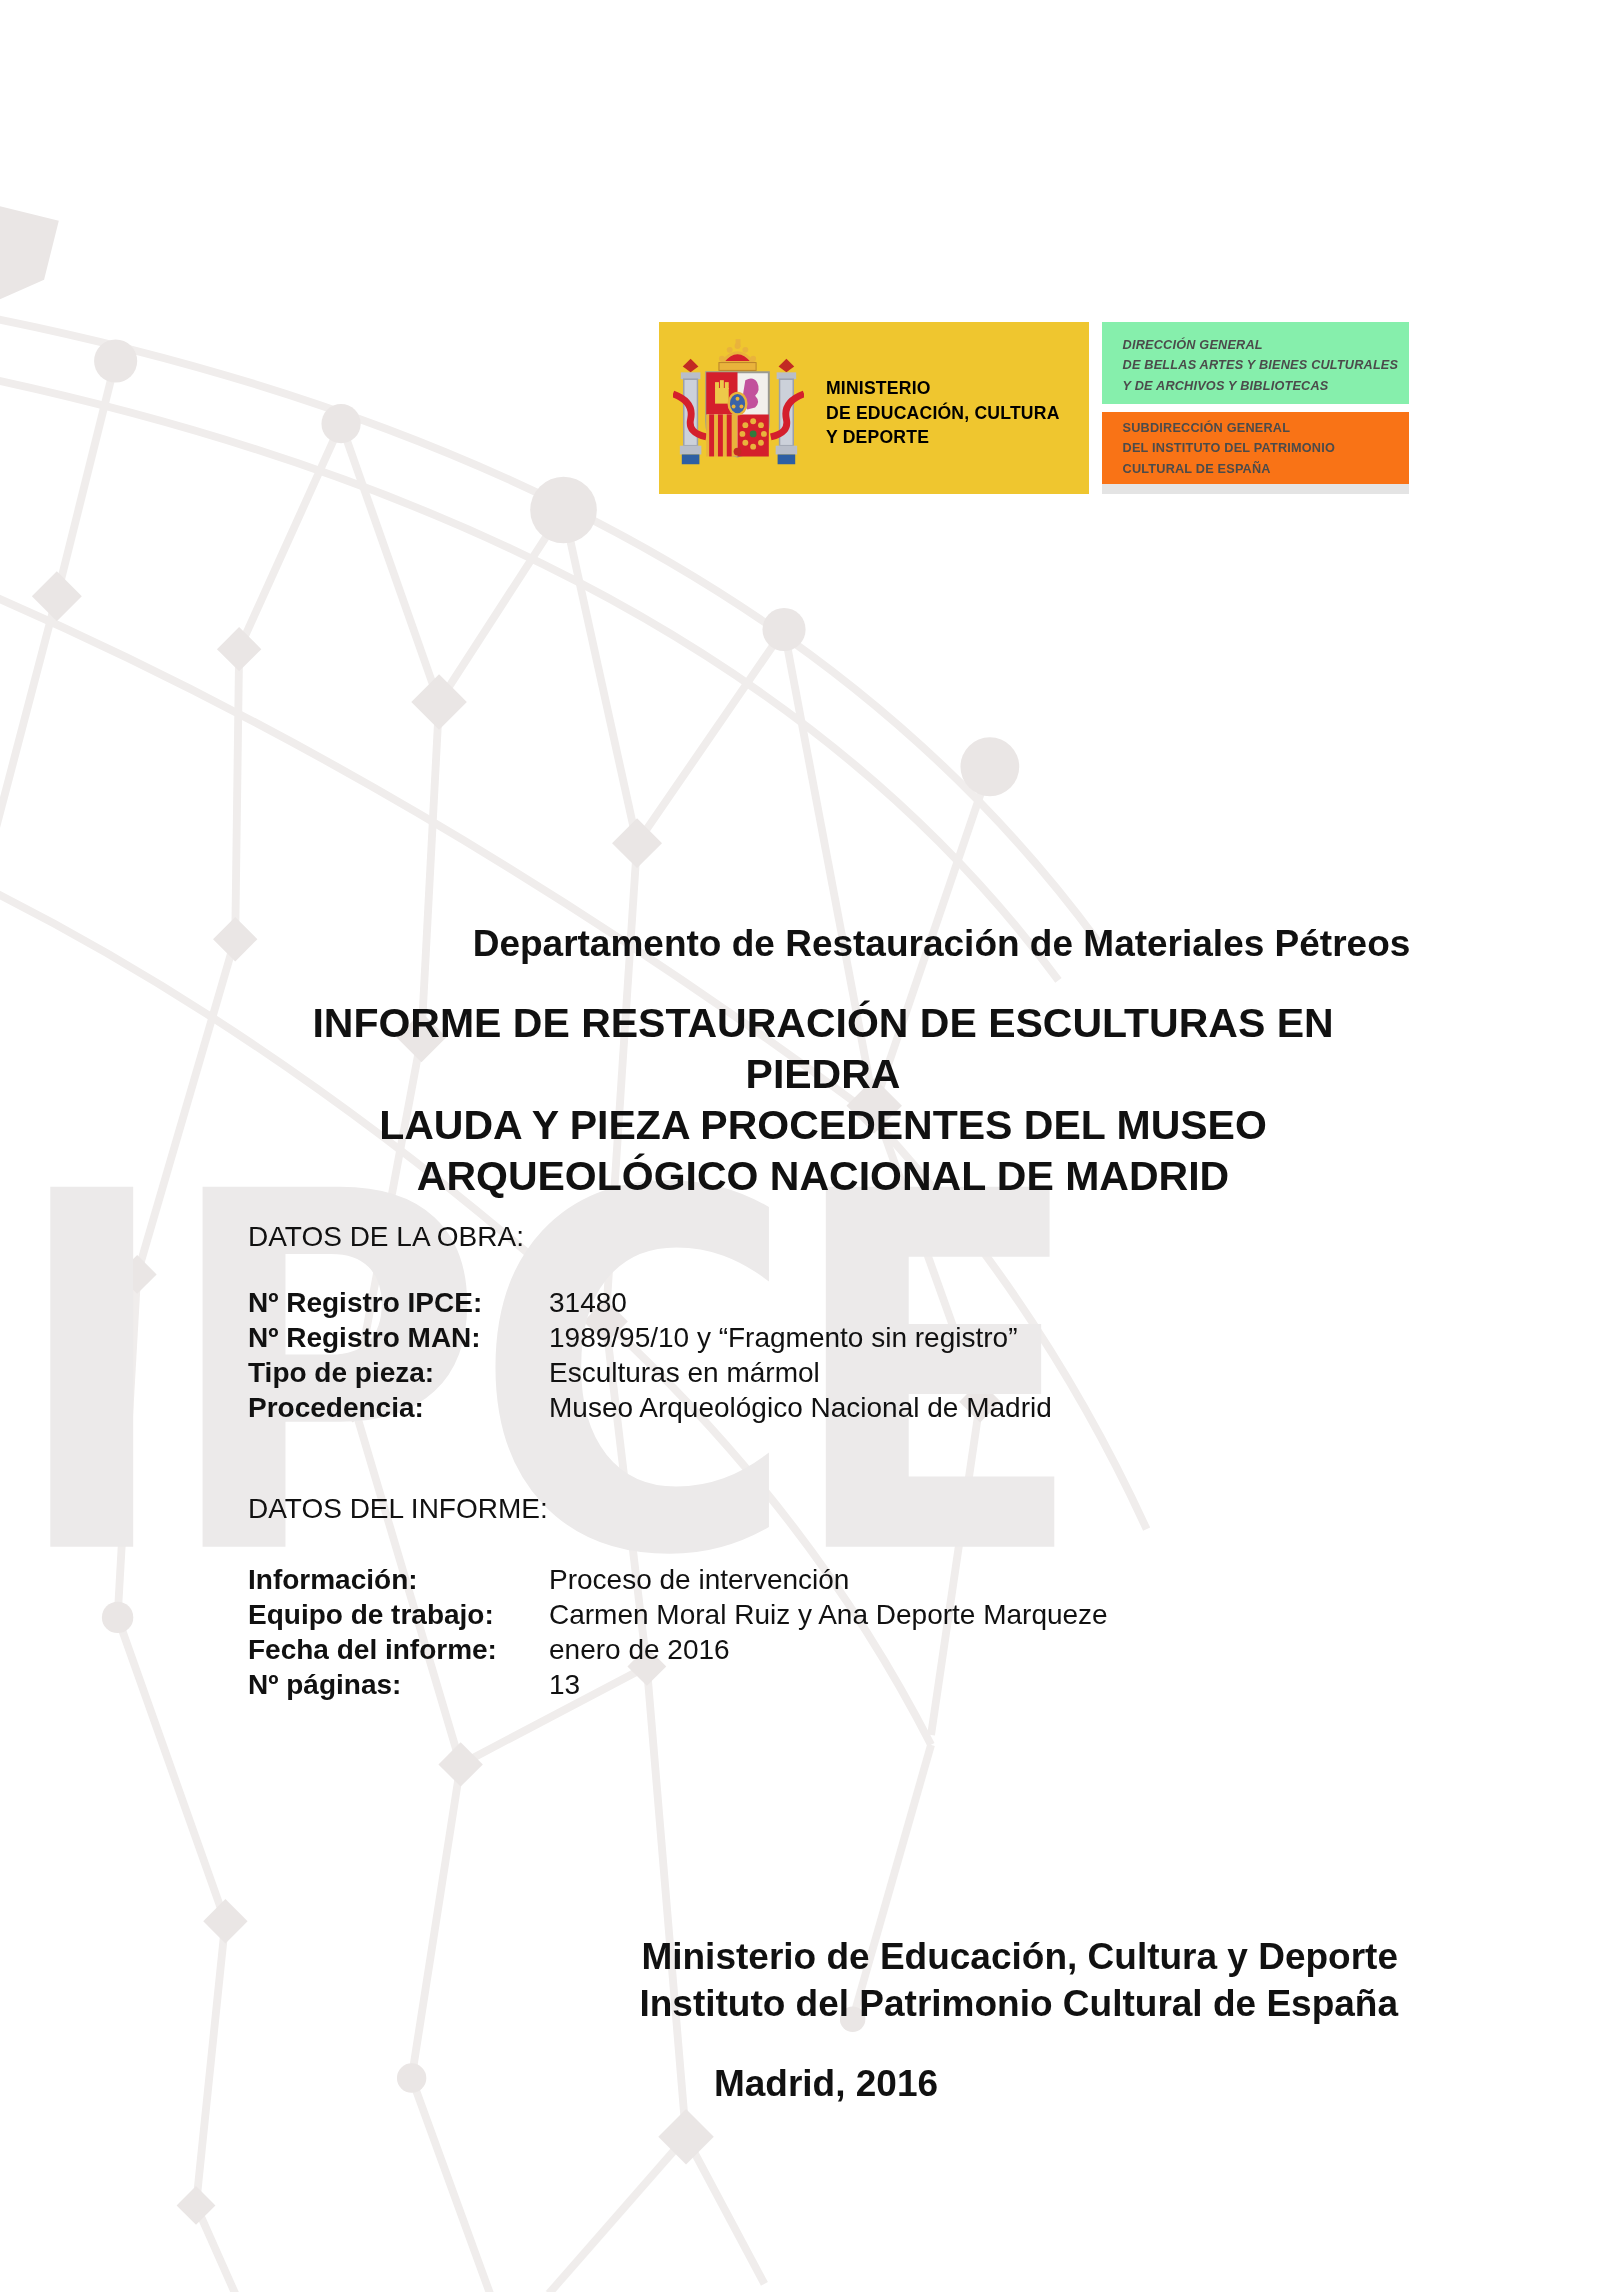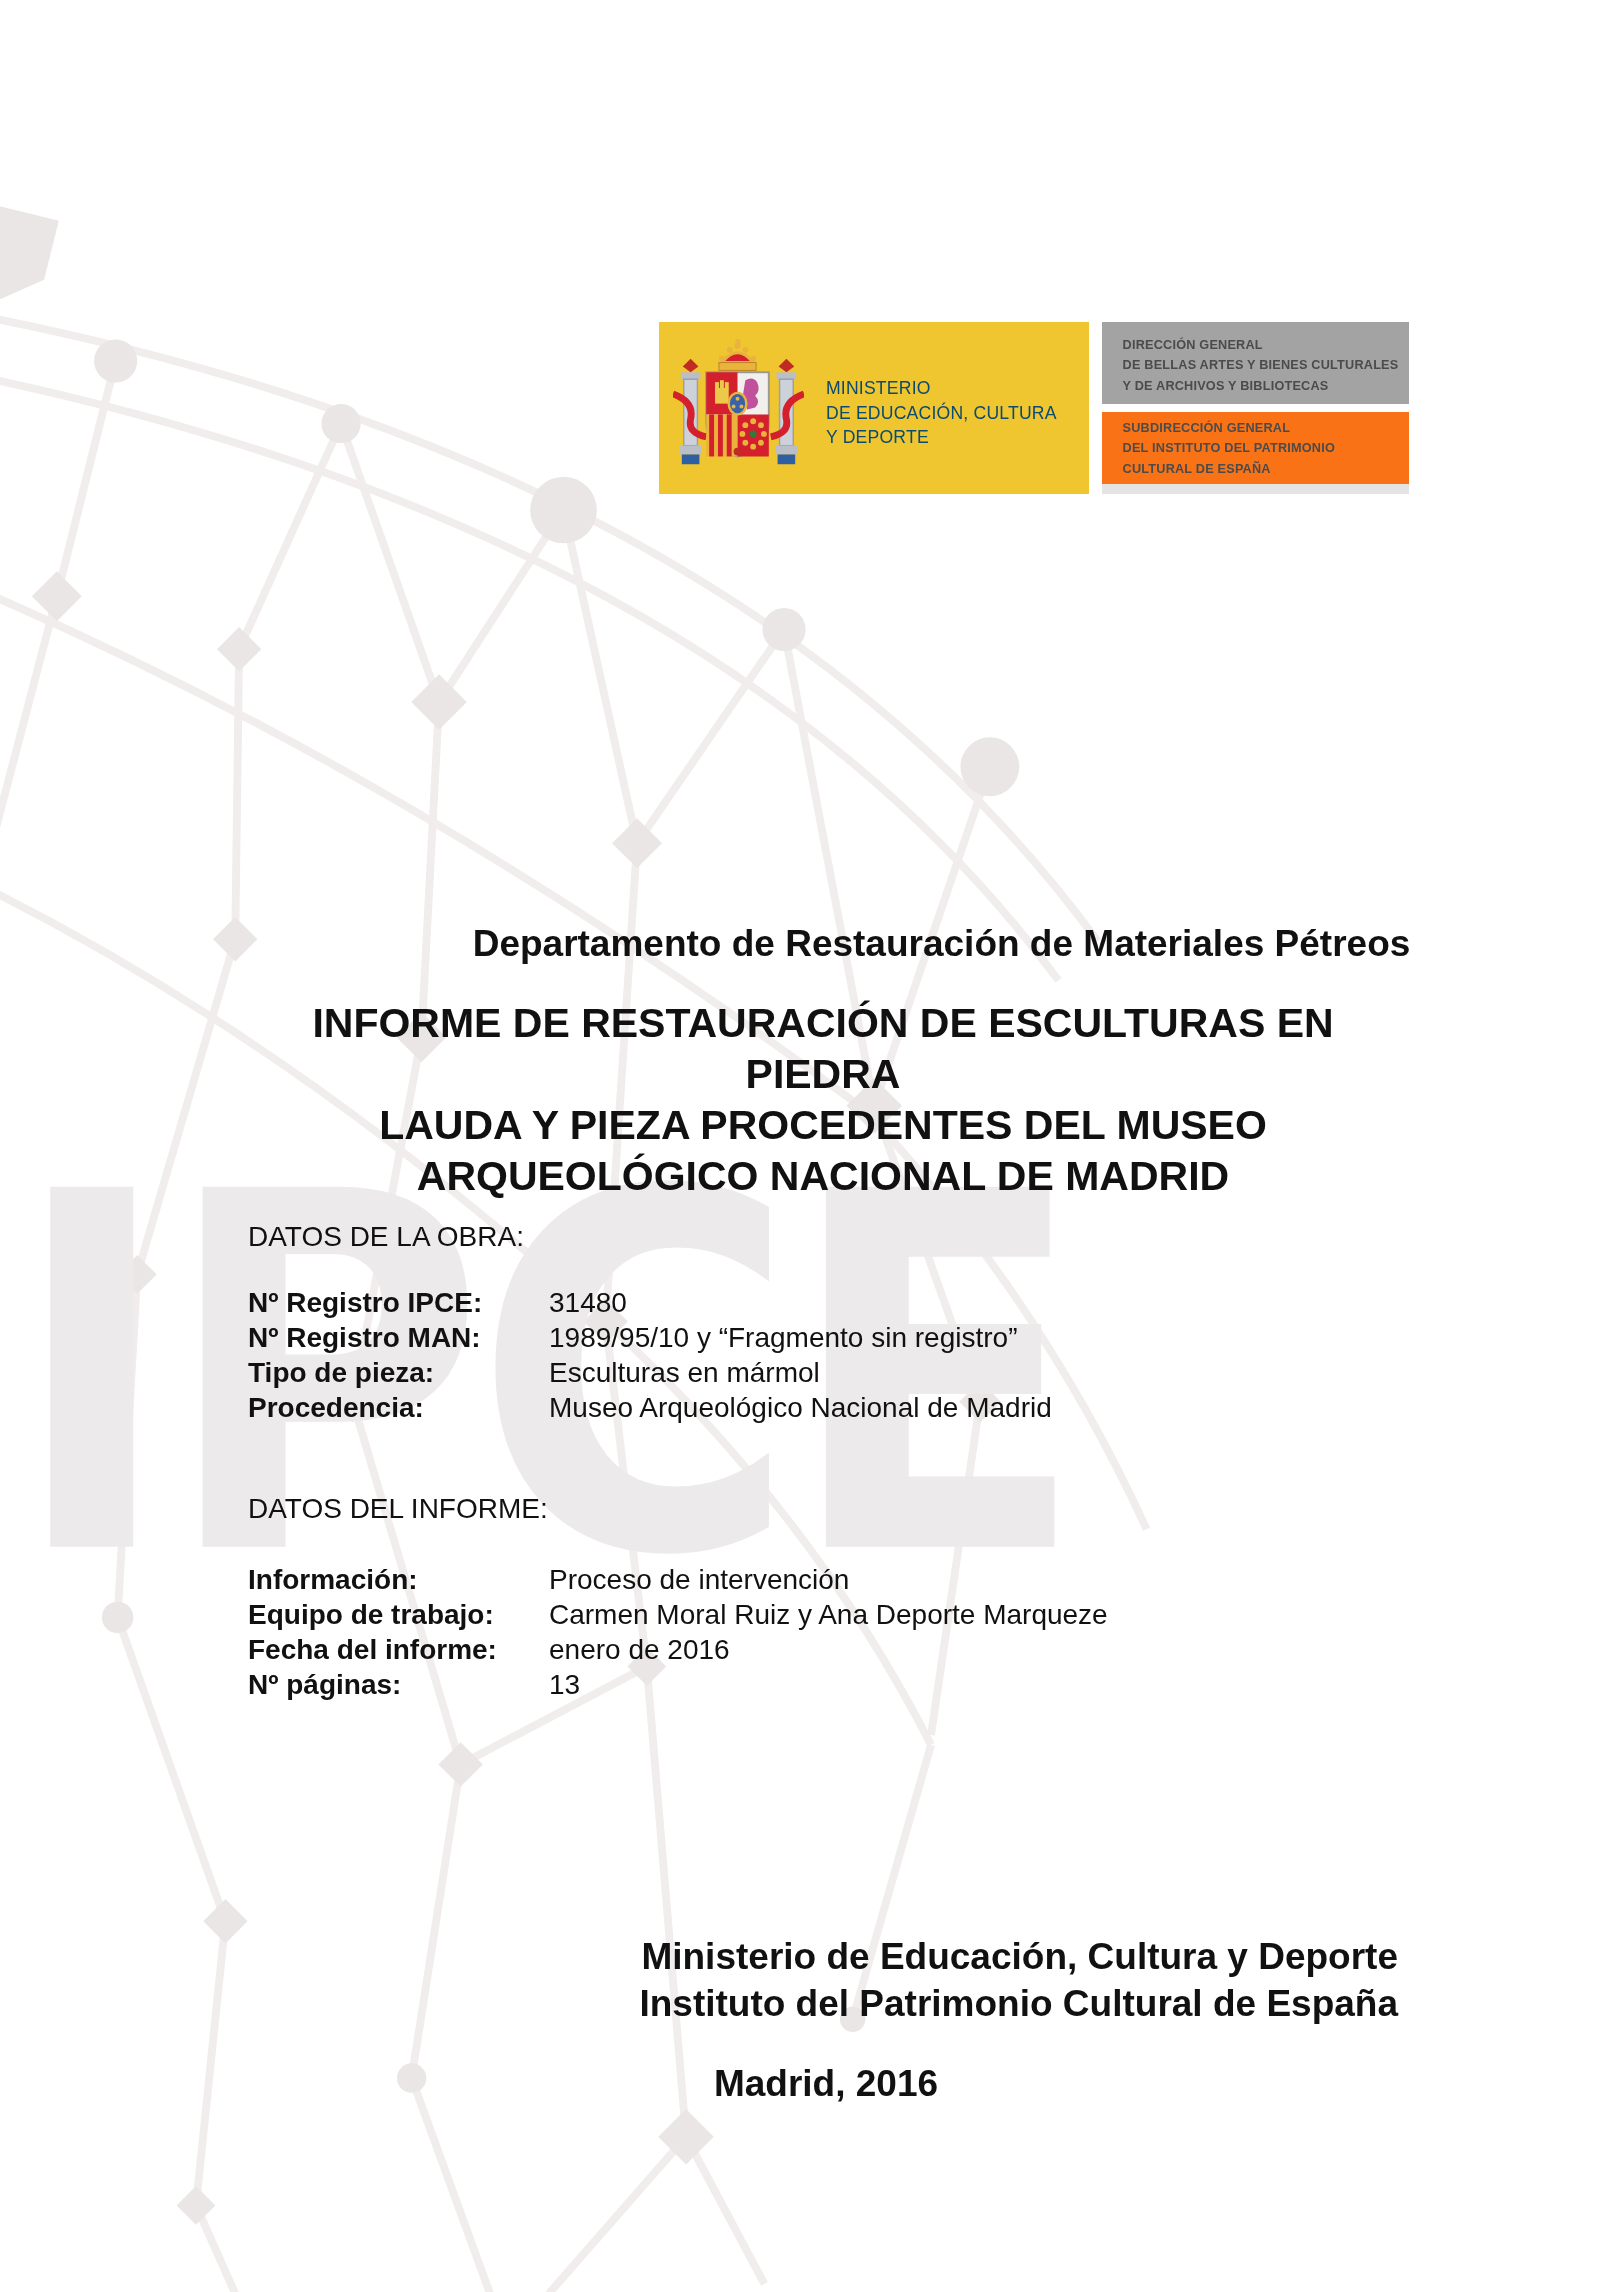--- a/index.html
+++ b/index.html
@@ -23,27 +23,27 @@
     transform:scaleY(1.12);
     transform-origin:top left;
     user-select:none;
   }
   
   .logo-block{position:absolute;left:659px;top:322px;width:750px;height:172px;}
   .logo-yellow{position:absolute;left:0;top:0;width:430px;height:172px;background:#efc62f;}
   .arms-svg{position:absolute;left:13.7px;top:14.7px;width:131px;height:145px;}
   .ministry-lines{
     position:absolute;left:167px;top:54px;
-    font-size:17.6px;font-weight:400;line-height:24.5px;
-    letter-spacing:0.2px;color:#0c4a6e;white-space:nowrap;
+    font-size:17.6px;font-weight:700;line-height:24.5px;
+    letter-spacing:0.2px;color:#000000;white-space:nowrap;
   }
   .logo-gray-col{position:absolute;left:443px;top:0;width:307px;height:172px;}
   .gray-box1{
-    position:absolute;left:0;top:0;width:307px;height:82px;background:#a3a3a3;
-    padding:12.7px 0 0 20.6px;box-sizing:border-box;
+    position:absolute;left:0;top:0;width:307px;height:82px;background:#86efac;
+    padding:12.7px 0 0 20.6px;box-sizing:border-box;font-style:italic;
   }
   .gray-box2{
     position:absolute;left:0;top:90px;width:307px;height:72px;background:#f97316;
     padding:5.9px 0 0 20.6px;box-sizing:border-box;
   }
   .gray-strip{position:absolute;left:0;top:162px;width:307px;height:9.8px;background:#e4e4e4;}
   .gray-box1 div,.gray-box2 div{
     font-size:12.7px;font-weight:700;line-height:20.6px;
     letter-spacing:0.2px;color:#4b4b4b;white-space:nowrap;
   }

